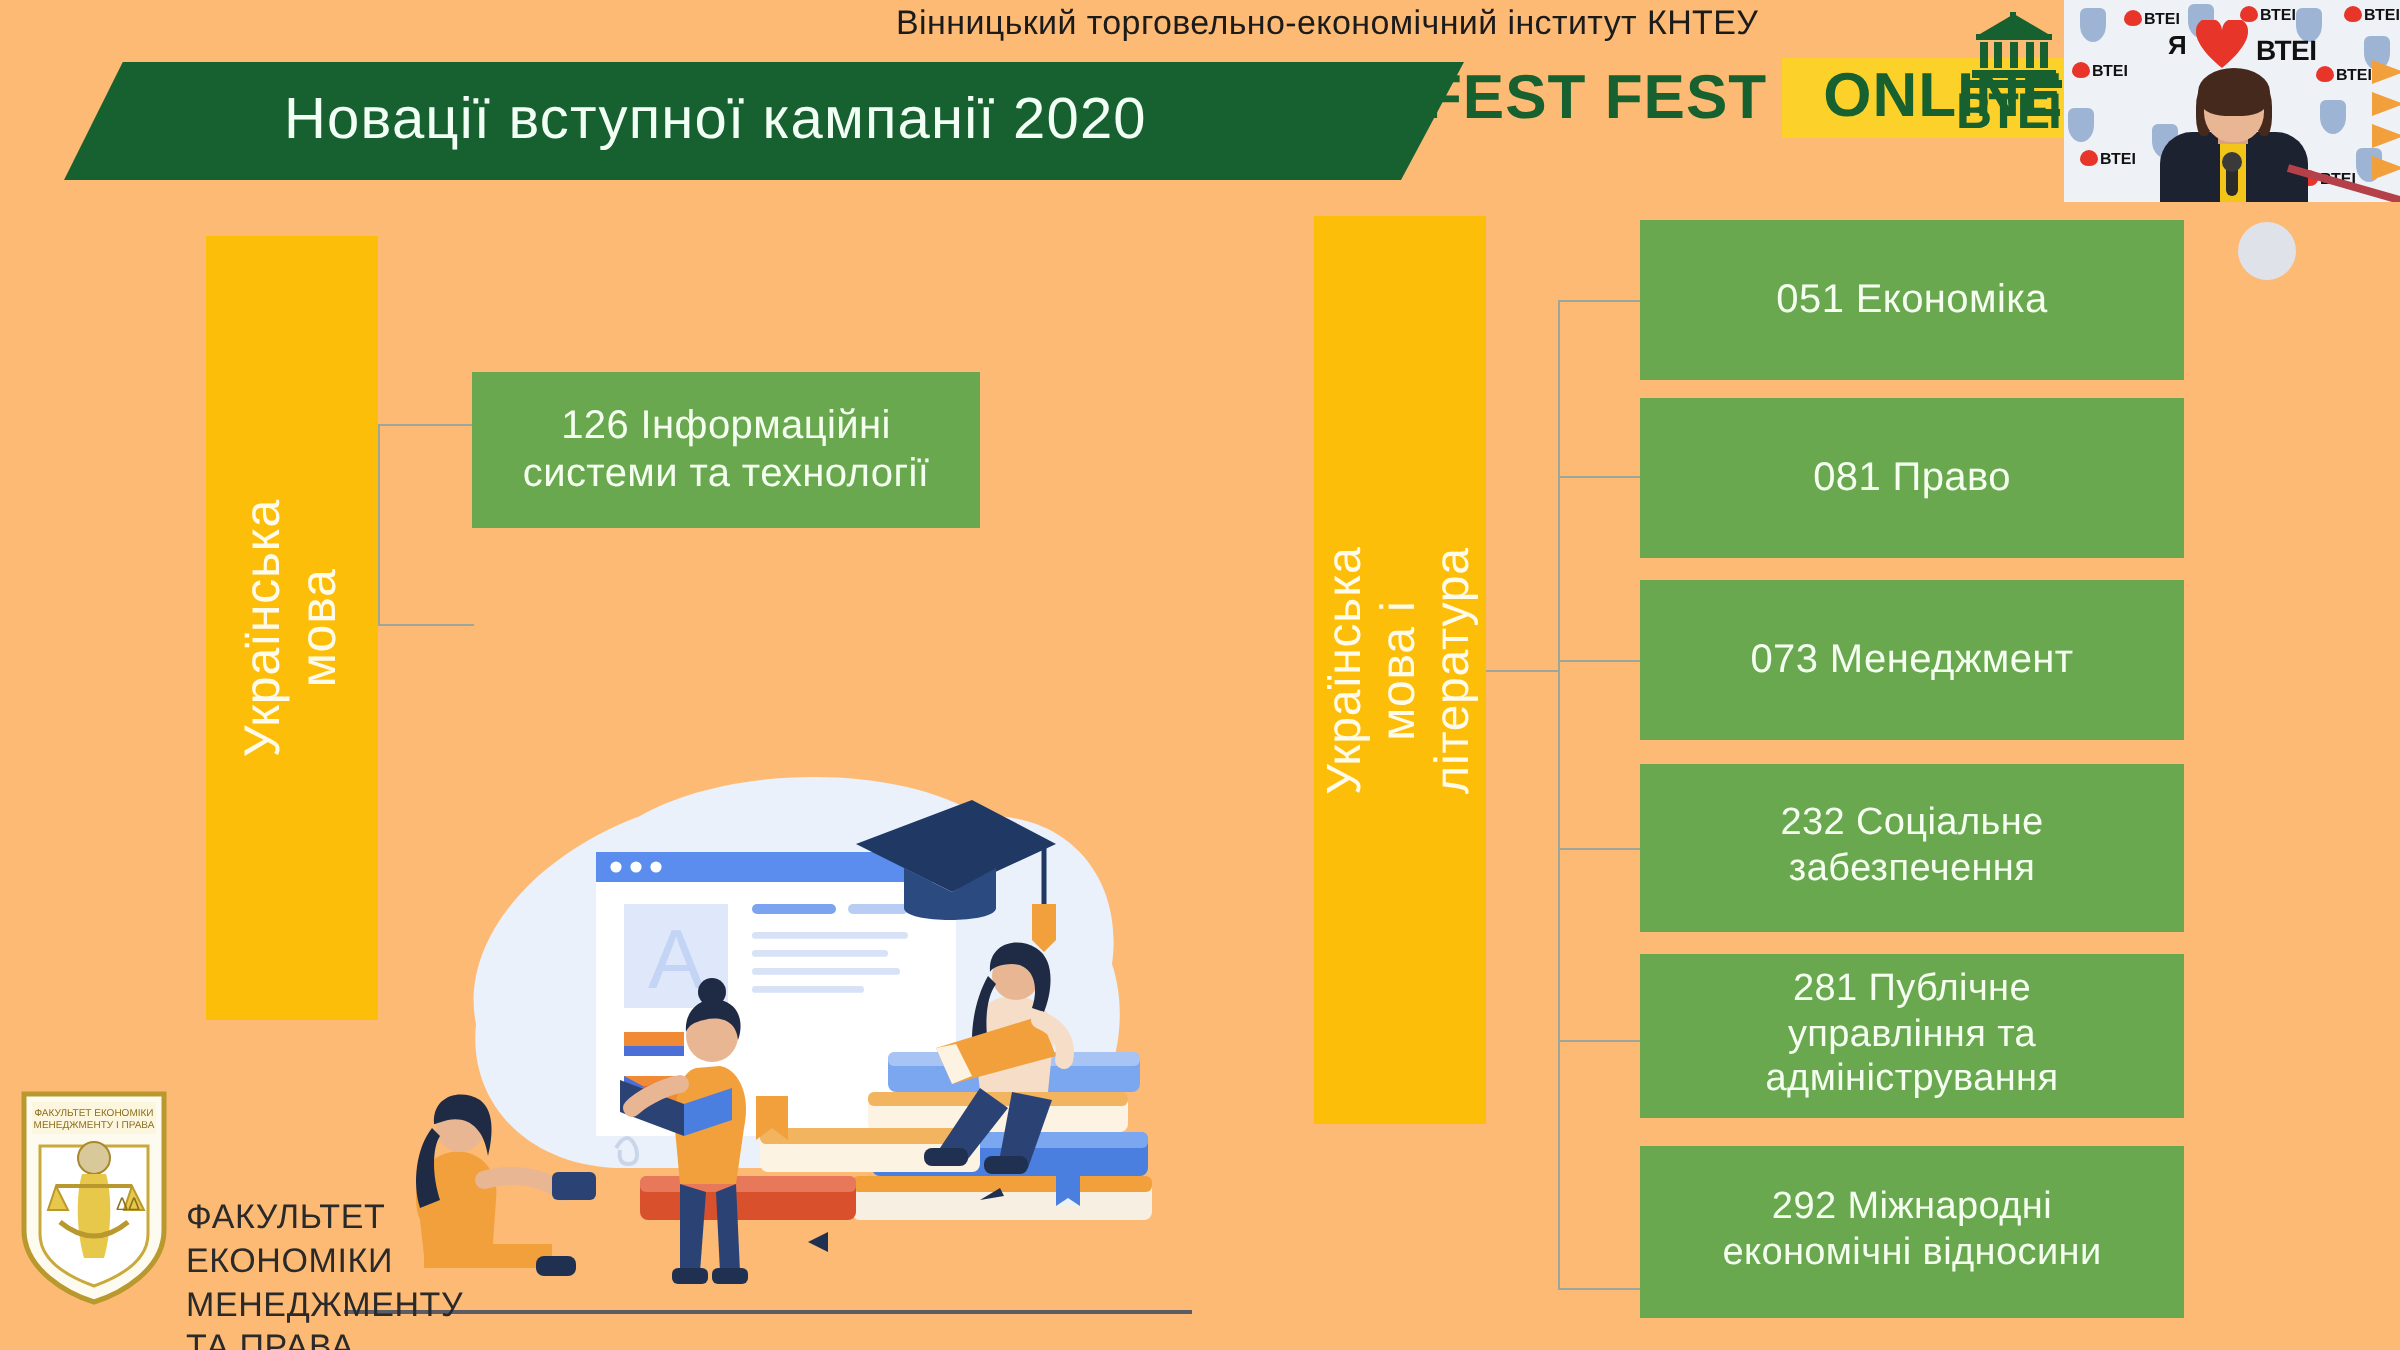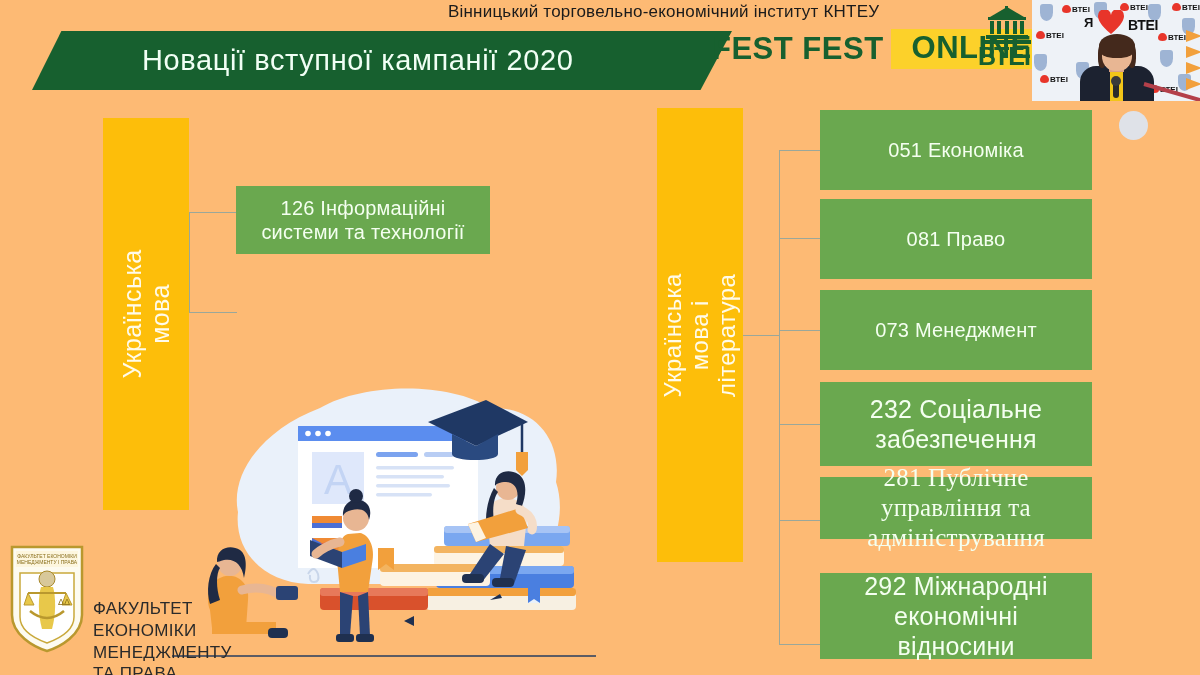--- a/index.html
+++ b/index.html
@@ -114,21 +114,21 @@
     white-space: nowrap;
     color: #fffbea; font-size: 25px; letter-spacing: .4px;
     text-align: center; line-height: 1.12;
   }
   .ybar-right .vtext { font-size: 24px; }
 
   
   .gcard {
     position: absolute; background: #6aa84f;
     display:flex; align-items:center; justify-content:center; text-align:center;
-    color:#f4fff0; font-size: 25px; line-height: 1.2; padding: 4px 12px;
+    color:#f4fff0; font-size: 19px; line-height: 1.2; padding: 4px 12px;
     letter-spacing:.2px;
   }
   .gcard.big { font-size: 20px; justify-content: center; }
 
   
   .conn { position:absolute; background:#9aa79a; }
 
   
   .illus { position:absolute; left:190px; top:378px; width:440px; height:290px; }
 
@@ -223,21 +223,21 @@
   <div class="gray-dot"></div>
 
   <div class="ybar ybar-left">
     <div class="vtext" style="white-space: pre-line;">Українська мова</div>
   </div>
 
   <div class="conn" style="left:189px; top:312px; width:48px; height:1px;"></div>
   <div class="conn" style="left:189px; top:212px; width:1px;  height:101px;"></div>
   <div class="conn" style="left:189px; top:212px; width:47px; height:1px;"></div>
 
-  <div class="gcard big" style="left:236px; top:186px; width:254px; height:68px;">
+  <div class="gcard big" style="left:236px; top:186px; width:254px; height:78px;">
     <span style="white-space: pre-line;">126 Інформаційні
 системи та технології</span>
   </div>
 
   <div class="ybar ybar-right">
     <div class="vtext" style="white-space: pre-line;">Українська мова і
 література</div>
   </div>
 
   <div class="conn" style="left:743px; top:335px; width:36px; height:1px;"></div>
@@ -257,21 +257,21 @@
   <div class="gcard big" style="left:820px; top:199px; width:272px; height:80px;">
     <span style="white-space: pre-line;">081 Право</span>
   </div>
   <div class="gcard big" style="left:820px; top:290px; width:272px; height:80px;">
     <span style="white-space: pre-line;">073 Менеджмент</span>
   </div>
   <div class="gcard" style="left:820px; top:382px; width:272px; height:84px;">
     <span style="white-space: pre-line;">232 Соціальне
 забезпечення</span>
   </div>
-  <div class="gcard" style="left:820px; top:477px; width:272px; height:62px;font-family:Liberation Serif, serif;">
+  <div class="gcard" style="left:820px; top:477px; width:272px; height:82px;">
     <span style="white-space: pre-line;">281 Публічне
 управління та
 адміністрування</span>
   </div>
   <div class="gcard" style="left:820px; top:573px; width:272px; height:86px;">
     <span style="white-space: pre-line;">292 Міжнародні
 економічні відносини</span>
   </div>
 
   <svg class="illus" viewBox="0 0 440 290">

